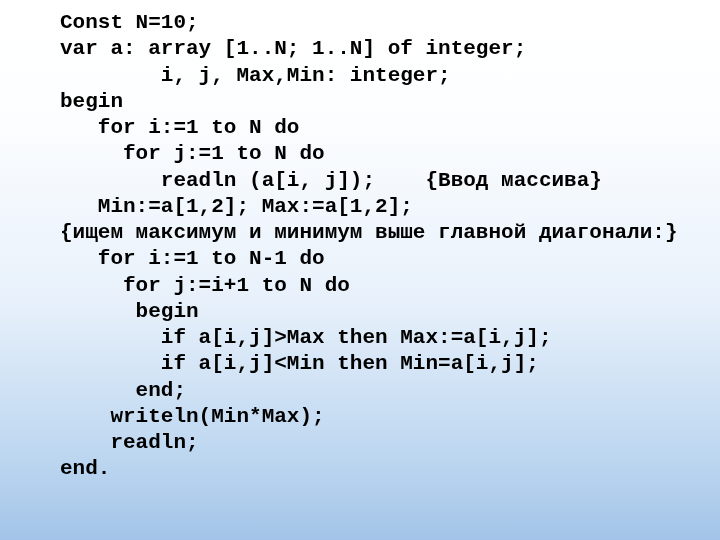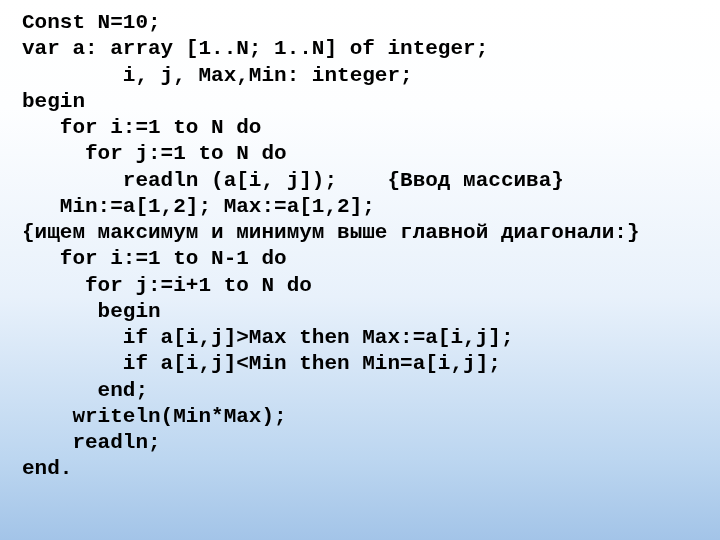--- a/index.html
+++ b/index.html
@@ -19,20 +19,21 @@
     font-family: "Courier New", Courier, monospace;
     font-weight: bold;
     font-size: 21px;
     line-height: 1.25;
     color: #000;
   }
   .code {
     white-space: pre;
     padding: 10px 0 0 22px;
     letter-spacing: 0px;
+    margin-left: 38px;
   }
 </style>
 </head>
 <body>
 
 <div class="code"><span>Const N=10;</span>
 <span>var a: array [1..N; 1..N] of integer;</span>
 <span>        i, j, Max,Min: integer;</span>
 <span>begin</span>
 <span>   for i:=1 to N do</span>

